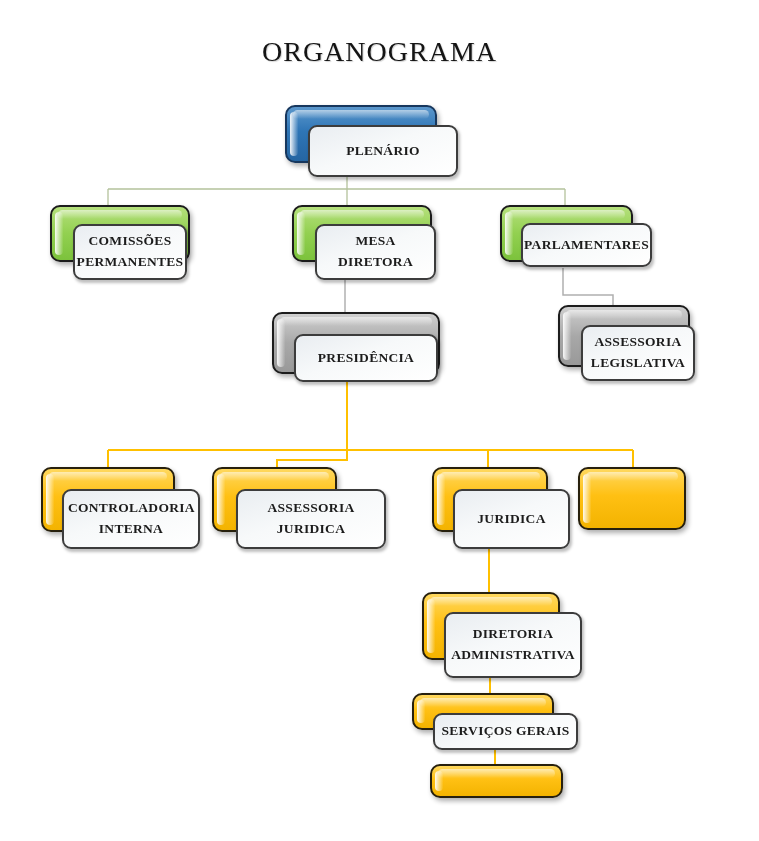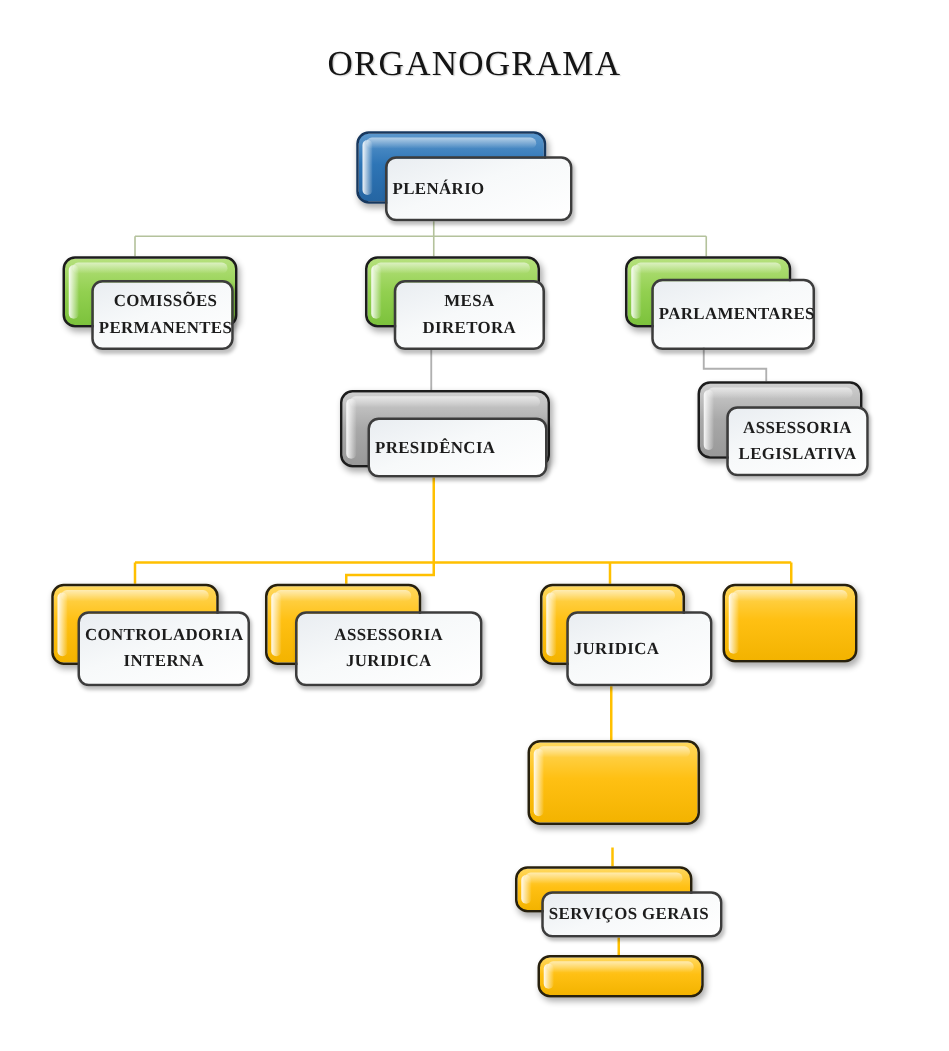--- a/index.html
+++ b/index.html
@@ -38,21 +38,21 @@
     content:"";position:absolute;left:6px;right:6px;top:3px;height:9px;
     border-radius:8px;
     background:linear-gradient(180deg, rgba(255,255,255,.55), rgba(255,255,255,0));
   }
   .plate.blue{background:linear-gradient(180deg,#5b97cc 0%, var(--blue) 45%, #2565a2 100%);border-color:#17375d;}
   .plate.green{background:linear-gradient(180deg,#b5e07c 0%, var(--green) 50%, #7cc23c 100%);border-color:#1c1c1c;}
   .plate.gray{background:linear-gradient(180deg,#cfcfcf 0%, var(--gray) 50%, #999999 100%);border-color:#1c1c1c;}
   .plate.gold{background:linear-gradient(180deg,#ffd85e 0%, var(--gold) 45%, #f3b300 100%);border-color:#27200d;}
   .tag{
     position:absolute;z-index:2;
-    display:flex;align-items:center;
+    display:flex;align-items:center;justify-content:center;
     text-align:center;
     box-sizing:border-box;
     padding:2px 4px;
     background:linear-gradient(160deg,#e9edf1 0%, #f7f9fa 45%, #ffffff 100%);
     border:2px solid #3c3c3c;
     border-radius:9px;
     box-shadow:1.5px 2.5px 3px rgba(0,0,0,.25);
     font-weight:bold;
     font-size:13.5px;
     line-height:1.55;
@@ -89,21 +89,21 @@
   <div class="tag" style="left:73px;top:212px;width:114px;height:56px">
     <span>COMISSÕES PERMANENTES</span>
   </div>
 
   <div class="plate green" style="left:292px;top:193px;width:140px;height:57px"></div>
   <div class="tag" style="left:315px;top:212px;width:121px;height:56px">
     <span>MESA DIRETORA</span>
   </div>
 
   <div class="plate green" style="left:500px;top:193px;width:133px;height:57px"></div>
-  <div class="tag" style="left:521px;top:211px;width:131px;height:57px">
+  <div class="tag" style="left:521px;top:211px;width:131px;height:44px">
     <span>PARLAMENTARES</span>
   </div>
 
   <div class="plate gray" style="left:272px;top:300px;width:168px;height:62px"></div>
   <div class="tag" style="left:294px;top:322px;width:144px;height:48px">
     <span>PRESIDÊNCIA</span>
   </div>
 
   <div class="plate gray" style="left:558px;top:293px;width:132px;height:62px"></div>
   <div class="tag" style="left:581px;top:313px;width:114px;height:56px">
@@ -121,20 +121,23 @@
   </div>
 
   <div class="plate gold" style="left:432px;top:455px;width:116px;height:65px"></div>
   <div class="tag" style="left:453px;top:477px;width:117px;height:60px">
     <span>JURIDICA</span>
   </div>
 
   <div class="plate gold" style="left:578px;top:455px;width:108px;height:63px"></div>
 
   <div class="plate gold" style="left:422px;top:580px;width:138px;height:68px"></div>
+  <div class="tag" style="left:444px;top:600px;width:138px;height:66px">
+    <span>DIRETORIA ADMINISTRATIVA</span>
+  </div>
 
   <div class="plate gold" style="left:412px;top:681px;width:142px;height:37px"></div>
   <div class="tag" style="left:433px;top:701px;width:145px;height:37px">
     <span>SERVIÇOS GERAIS</span>
   </div>
 
   <div class="plate gold" style="left:430px;top:752px;width:133px;height:34px"></div>
 
 </div>
 

